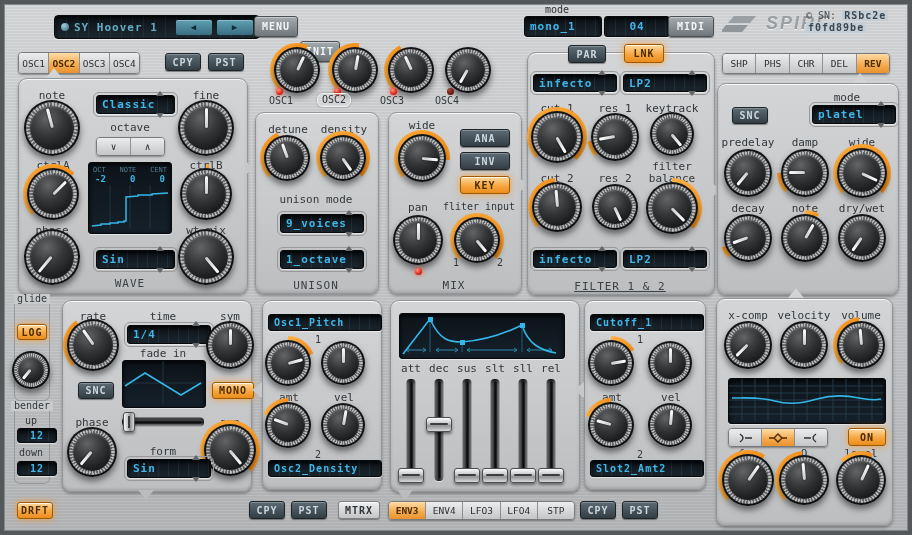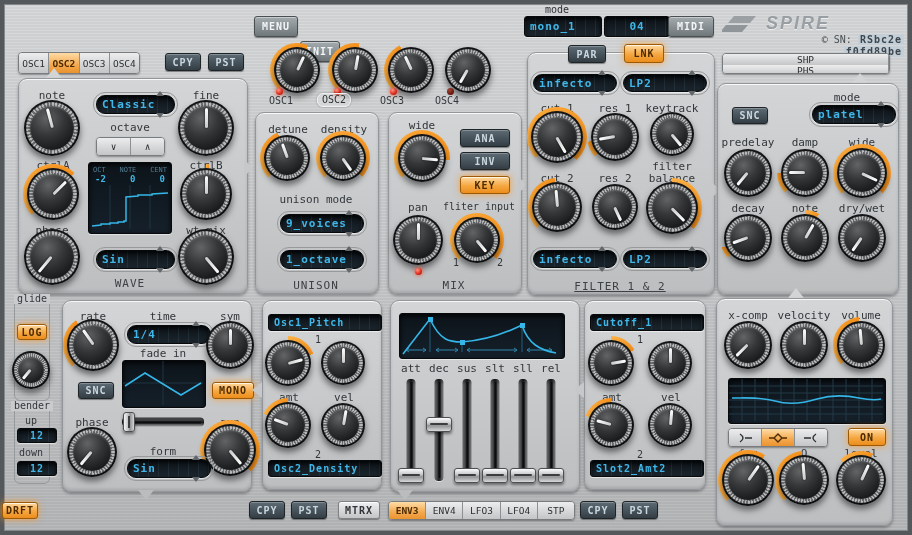--- a/index.html
+++ b/index.html
@@ -16,21 +16,21 @@
   .lbl.sm{font-size:10px;line-height:10px;}
   .ft{position:absolute;font-size:11px;line-height:11px;color:#3d4144;letter-spacing:1px;white-space:nowrap;transform:translateX(-50%);}
   .lcd{position:absolute;display:flex;align-items:center;padding:0 5px;border-radius:3px;
     color:#3fb7e9;font-size:11px;font-weight:bold;letter-spacing:1px;white-space:nowrap;
     border:1px solid #07090b;
     background:
       repeating-linear-gradient(90deg, rgba(130,180,210,.10) 0 1px, transparent 1px 10px),
       linear-gradient(#0c1217,#1c262e);
     box-shadow: inset 0 2px 4px rgba(0,0,0,.85), 0 1px 0 rgba(255,255,255,.55);}
   .lcd.center{justify-content:center;}
-  .dd{outline:1px solid #97999b;outline-offset:2px;border-radius:9px;}
+  .dd{outline:1px solid #97999b;outline-offset:2px;}
   .dd::before{content:"";position:absolute;top:-9px;right:10px;width:0;height:0;border:4px solid transparent;border-bottom:5px solid #63676a;}
   .dd::after{content:"";position:absolute;bottom:-9px;right:10px;width:0;height:0;border:4px solid transparent;border-top:5px solid #63676a;}
   .bd{position:absolute;display:flex;align-items:center;justify-content:center;border-radius:3px;cursor:pointer;
     background:linear-gradient(#5d6b74,#333d44);color:#cbd7de;border:1px solid #1e2428;
     font-size:10px;font-weight:bold;letter-spacing:1px;
     box-shadow: inset 0 1px 0 rgba(255,255,255,.25), 0 1px 1px rgba(0,0,0,.4);}
   .bm{position:absolute;display:flex;align-items:center;justify-content:center;border-radius:3px;cursor:pointer;
     background:linear-gradient(#a4abaf,#6f777b);color:#f2f6f8;border:1px solid #4a4f52;
     font-size:10px;font-weight:bold;letter-spacing:1px;
     box-shadow: inset 0 1px 0 rgba(255,255,255,.4), 0 1px 1px rgba(0,0,0,.4);}
@@ -86,36 +86,46 @@
     background:linear-gradient(#8f9193,#2a2c2e 45%,#1b1c1d 55%,#9fa1a3);box-shadow:inset 0 2px 3px rgba(0,0,0,.6);}
   .htrack::before{content:"";position:absolute;top:50%;left:3px;right:3px;height:2px;margin-top:-1px;background:#0c0d0e;}
   .hhandle{position:absolute;top:0;bottom:0;width:10px;left:3px;border-radius:3px;border:1px solid #4c4e50;
     background:linear-gradient(90deg,#f4f4f4,#c2c4c6 40%,#8f9193 60%,#d4d6d8);box-shadow:0 2px 3px rgba(0,0,0,.45);}
   .hhandle::before{content:"";position:absolute;top:3px;bottom:3px;left:50%;width:2px;margin-left:-1px;background:#3b3d3f;}
   .boxlbl{position:absolute;transform:translateX(-50%);border:1px solid #eef0f1;border-radius:6px;padding:1px 4px;
     font-size:10px;line-height:10px;color:#2e3133;background:rgba(255,255,255,.2);box-shadow:0 0 2px rgba(0,0,0,.4);}
   .brand{position:absolute;display:flex;align-items:center;gap:6px;}
   .brand-txt{font-family:"Liberation Sans",sans-serif;font-style:italic;font-weight:bold;font-size:18px;color:#989ea2;
     letter-spacing:2px;text-shadow:0 1px 0 rgba(255,255,255,.6);}
-  .sn{position:absolute;font-size:10px;line-height:12px;color:#4a4f52;text-align:right;margin-top:24px;}
+  .sn{position:absolute;font-size:10px;line-height:12px;color:#4a4f52;}
   .chip{background:#c3ced6;color:#3c464e;padding:0 2px;font-weight:bold;letter-spacing:1px;}
   .tbl{position:absolute;font-size:10px;line-height:10px;color:#2c2f31;transform:translateX(-50%);white-space:nowrap;}
   .preset{position:absolute;display:flex;align-items:center;gap:5px;padding:0 6px;border-radius:4px;
     border:1px solid #07090b;color:#66abc6;font-size:11px;font-weight:bold;letter-spacing:1px;
     background:repeating-linear-gradient(90deg, rgba(130,180,210,.08) 0 1px, transparent 1px 11px),linear-gradient(#0c1217,#1d2830);
     box-shadow: inset 0 2px 4px rgba(0,0,0,.85), 0 1px 0 rgba(255,255,255,.5);}
   .parrow{width:36px;height:15px;display:flex;align-items:center;justify-content:center;border-radius:2px;cursor:pointer;
     background:linear-gradient(#60a0b4,#3a6d81);color:#0e2b33;font-size:9px;box-shadow:inset 0 1px 0 rgba(255,255,255,.3);}
   svg{display:block;}
 </style>
 </head>
 <body>
 
 <div class="screen">
 
+  <div class="preset" style="left:54px;top:15px;width:192px;height:22px;">
+    <span class="led teal" style="position:static;flex:none;"></span>
+    <span style="flex:1;overflow:hidden;">SY Hoover 1</span>
+    <span class="parrow">
+        <span>◀</span>
+      </span>
+    <span class="parrow">
+        <span>▶</span>
+      </span>
+  </div>
   <div class="bm" style="left:254px;top:16px;width:42px;height:19px;">MENU</div>
   <div class="bm" style="left:300px;top:16px;width:38px;height:19px;margin-top:25px;">INIT</div>
   <div class="tbl" style="left:557px;top:5px;">mode</div>
   <div class="lcd" style="left:524px;top:16px;width:66px;height:19px;">mono_1</div>
   <div class="tbl" style="left:631px;top:7px;margin-top:48px;">voices</div>
   <div class="lcd center" style="left:604px;top:16px;width:54px;height:19px;">04</div>
   <div class="bm" style="left:668px;top:16px;width:44px;height:19px;">MIDI</div>
   <div class="brand" style="left:722px;top:13px;">
     <svg width="38" height="20" viewBox="0 0 38 20">
       <path d="M12,2 H34 L28,9 H6 Z" fill="#9aa0a4"></path>
@@ -376,21 +386,21 @@
       <div class="kb">
         <div class="kr"></div>
         <div class="kf"></div>
         <div class="kp" style="transform:rotate(135deg)"></div>
       </div>
     </div>
   <div class="lcd dd" style="left:533px;top:250px;width:72px;height:16px;">infecto</div>
   <div class="lcd dd" style="left:623px;top:250px;width:72px;height:16px;">LP2</div>
   <div class="ft" style="left:620px;top:281px;text-decoration:underline;">FILTER 1 &amp; 2</div>
 
-  <div class="tabs" style="left:722px;top:53px;width:166px;height:19px;flex-direction:column;">
+  <div class="tabs" style="left:722px;top:53px;width:166px;height:19px;">
     <div class="tab">SHP</div>
     <div class="tab">PHS</div>
     <div class="tab">CHR</div>
     <div class="tab">DEL</div>
     <div class="tab active">REV</div>
   </div>
   <div class="cal up" style="left:852px;top:73px;"></div>
   <div class="p" style="left:717px;top:83px;width:180px;height:210px;"></div>
   <div class="bd" style="left:732px;top:107px;width:34px;height:15px;">SNC</div>
   <div class="lbl" style="left:847px;top:92px;">mode</div>
@@ -460,21 +470,21 @@
       </div>
     </div>
 
   <div class="grp" style="left:14px;top:406px;width:34px;height:76px;">
     <div class="grp-lg">bender</div>
   </div>
   <div class="lbl sm" style="left:31px;top:416px;">up</div>
   <div class="lcd center" style="left:17px;top:428px;width:28px;height:13px;font-size:10px;">12</div>
   <div class="lbl sm" style="left:31px;top:448px;">down</div>
   <div class="lcd center" style="left:17px;top:461px;width:28px;height:13px;font-size:10px;">12</div>
-  <div class="bo" style="left:2px;top:502px;width:34px;height:15px;">DRFT</div>
+  <div class="bo" style="left:17px;top:502px;width:34px;height:15px;">DRFT</div>
 
   <div class="p" style="left:62px;top:300px;width:188px;height:190px;"></div>
   <div class="cal down" style="left:138px;top:490px;"></div>
   <div class="lbl" style="left:93px;top:311px;">rate</div>
   <div class="lbl" style="left:163px;top:311px;">time</div>
   <div class="lbl" style="left:230px;top:311px;">sym</div>
   <div class="knob" style="left:67px;top:319px;width:52px;height:52px;">
       <div class="arc" style="background: conic-gradient(from -135deg, rgb(255, 179, 71) 0deg, rgb(247, 147, 30) 100deg, transparent 100deg, transparent 360deg);"></div>
       <div class="kb">
         <div class="kr"></div>

